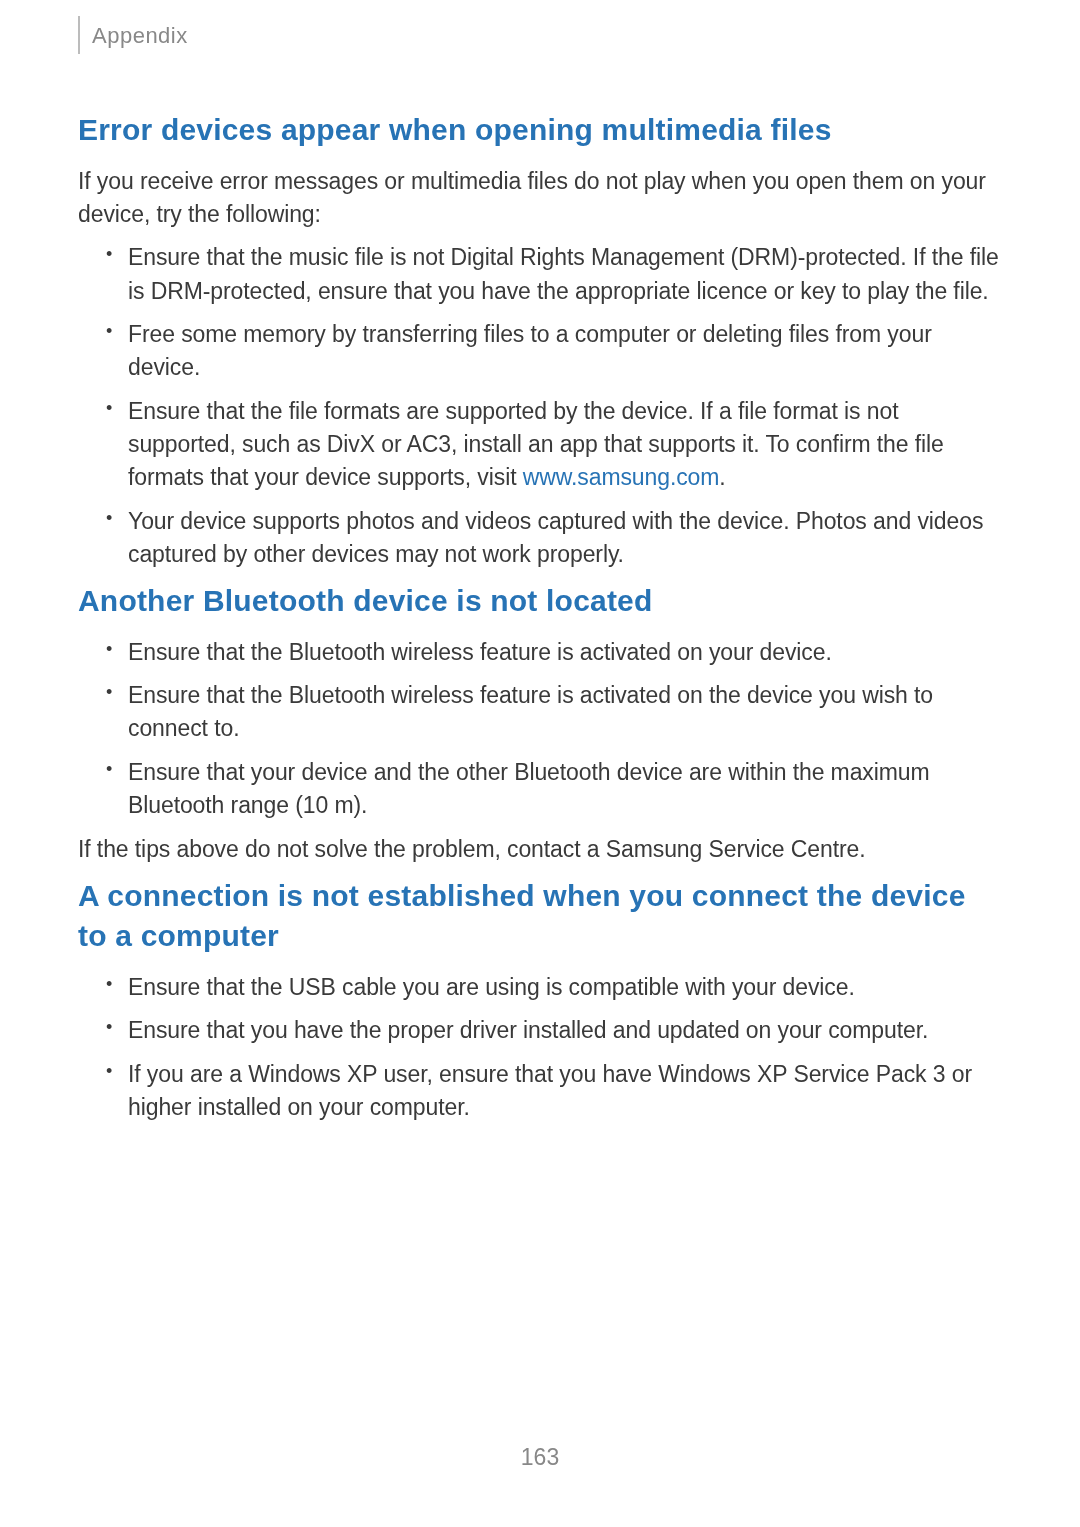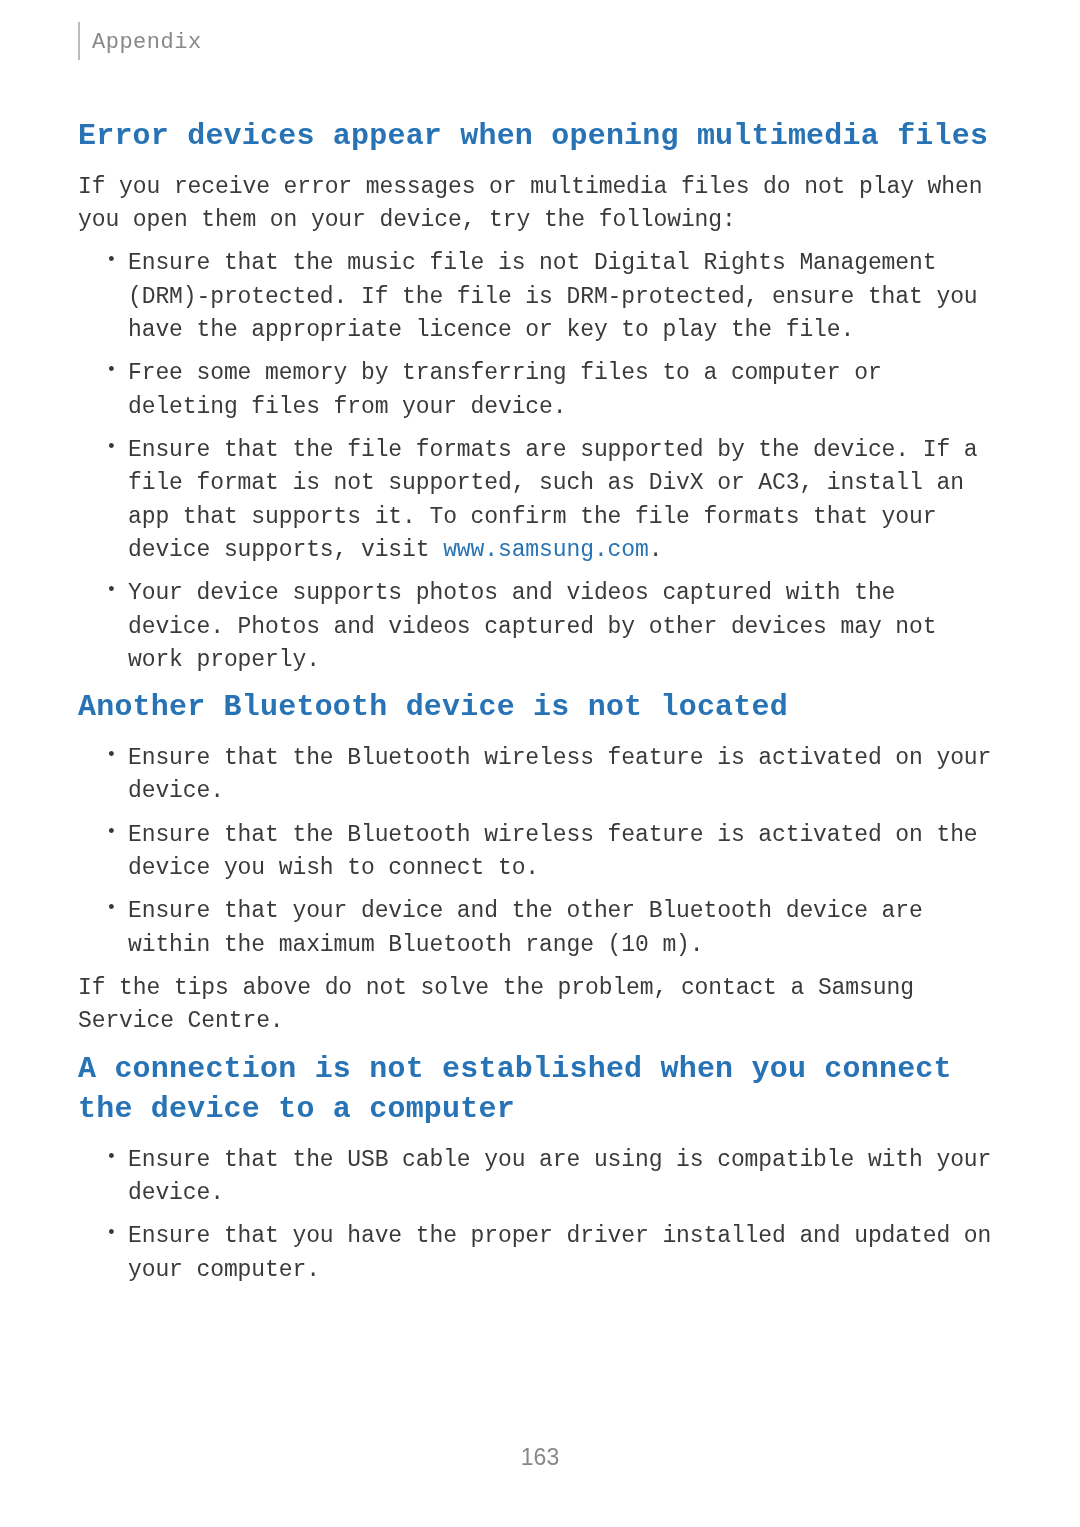--- a/index.html
+++ b/index.html
@@ -9,22 +9,21 @@
   }
   body {
     width: 1080px;
     height: 1527px;
     background: #ffffff;
     font-family: "Segoe UI", "Helvetica Neue", Arial, sans-serif;
     color: #3a3a3a;
     position: relative;
   }
   .page {
-    padding: 22px 78px 0 78px;
-    font-family: Liberation Mono, monospace;
+    padding: 16px 78px 0 78px;
   }
   .header-bar {
     display: flex;
     align-items: center;
     font-size: 22px;
     color: #888888;
     letter-spacing: 0.5px;
     margin-bottom: 56px;
     padding-left: 0;
   }
@@ -119,17 +118,18 @@
     <li>Ensure that the Bluetooth wireless feature is activated on your device.</li>
     <li>Ensure that the Bluetooth wireless feature is activated on the device you wish to connect to.</li>
     <li>Ensure that your device and the other Bluetooth device are within the maximum Bluetooth range (10 m).</li>
   </ul>
   <p class="body-text">If the tips above do not solve the problem, contact a Samsung Service Centre.</p>
 
   <h2 class="section-heading">A connection is not established when you connect the device to a computer</h2>
   <ul class="bullet-list">
     <li>Ensure that the USB cable you are using is compatible with your device.</li>
     <li>Ensure that you have the proper driver installed and updated on your computer.</li>
+    <li>If you are a Windows XP user, ensure that you have Windows XP Service Pack 3 or higher installed on your computer.</li>
   </ul>
 
 </div>
 
 <div class="page-number">163</div>
 
 </body></html>

